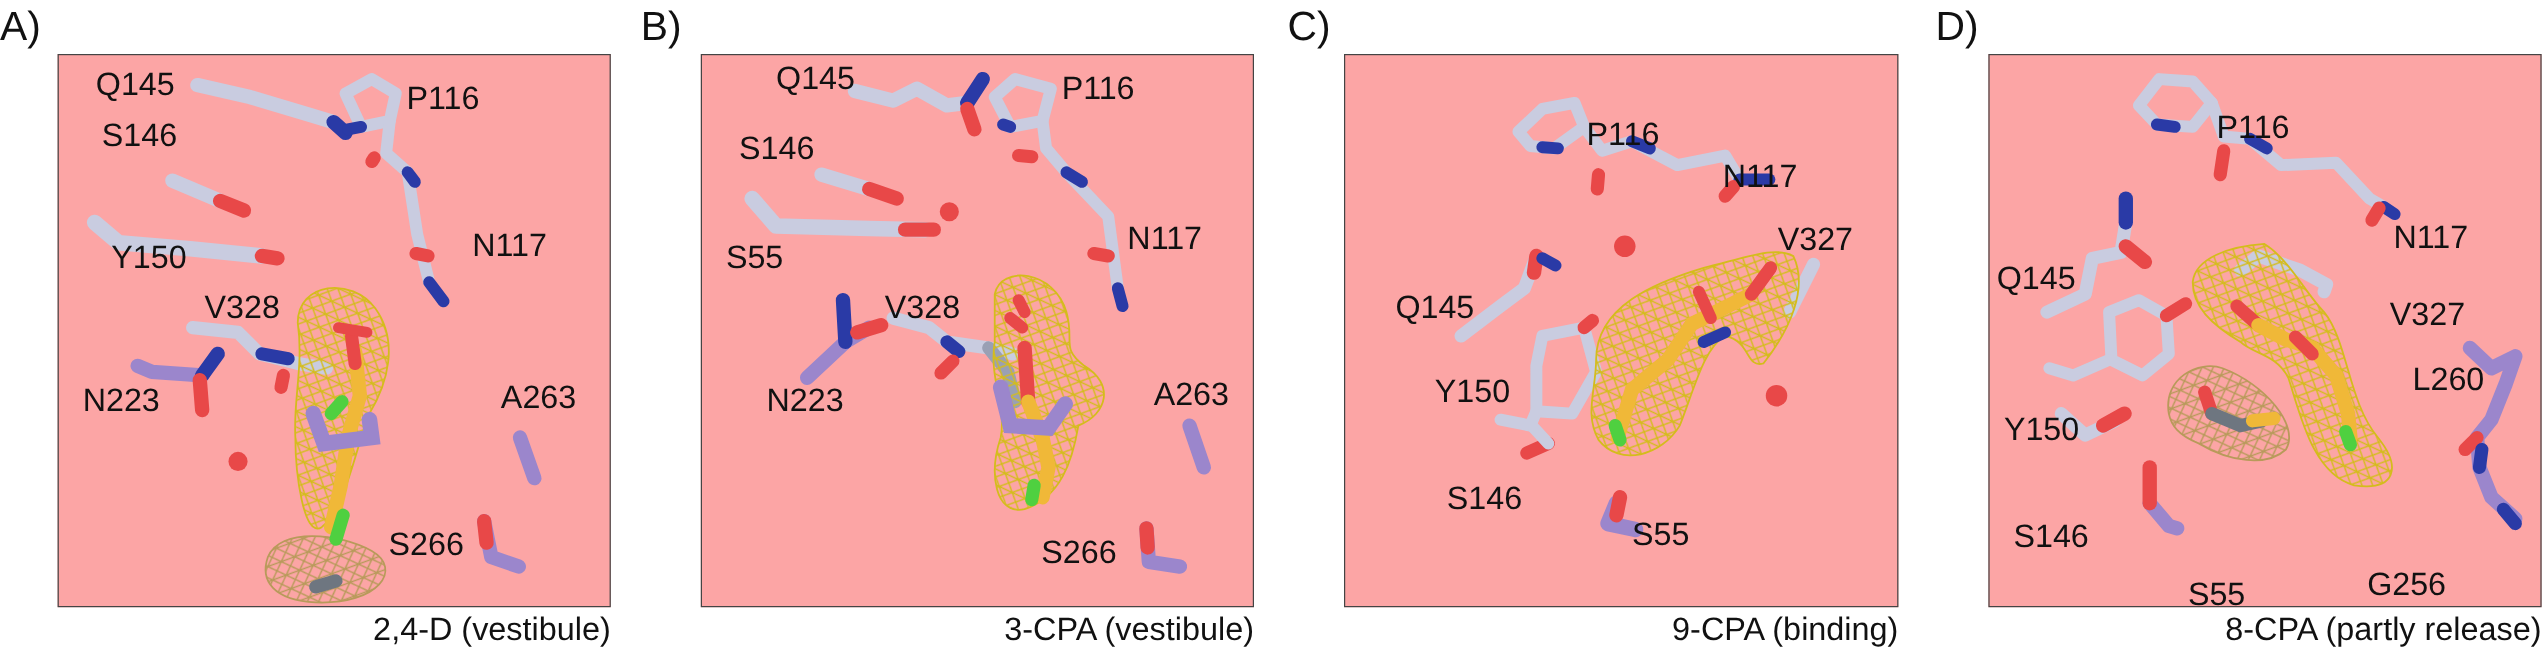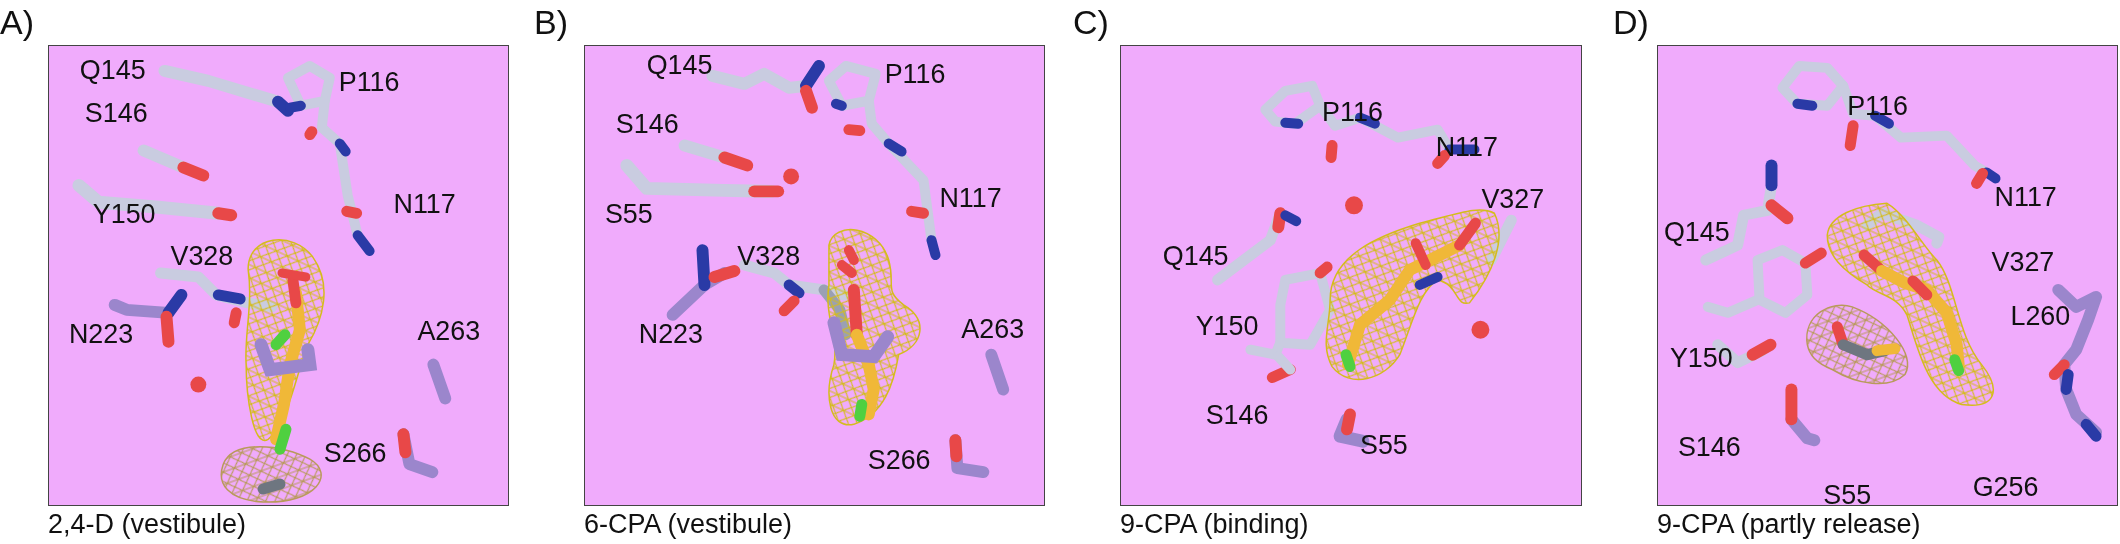--- a/index.html
+++ b/index.html
@@ -1,23 +1,23 @@
 <!DOCTYPE html>
 <html><head>
 <meta charset="utf-8">
 <style>
   html, body { margin: 0; padding: 0; background: #ffffff; }
   body { width: 2120px; height: 544px; position: relative; overflow: hidden;
          font-family: "Liberation Sans", sans-serif; color: #111; }
   .panel-letter { position: absolute; top: 2px; font-size: 34px; line-height: 40px; }
   .frame { position: absolute; top: 45px; height: 461px; border: 1.5px solid #444;
-           box-sizing: border-box; background: #f0abfc; }
+           box-sizing: border-box; background: #fca5a5; }
   .frame svg { position: absolute; left: 0; top: 0; width: 100%; height: 100%; overflow: visible; }
   .caption { position: absolute; top: 507px; font-size: 27px; line-height: 34px;
-             text-align: left; white-space: nowrap; }
+             text-align: right; white-space: nowrap; }
   .res-label { font-family: "Liberation Sans", sans-serif; font-size: 27px; fill: #111; }
 </style>
 </head>
 <body>
 
 <div class="panel-letter" style="left:0px">A)</div>
 <div class="frame" style="left:48px;width:461px">
   <svg viewBox="0 0 461 461">
     <defs>
       <pattern id="meshY" width="12" height="12" patternUnits="userSpaceOnUse" patternTransform="rotate(25)">
@@ -136,21 +136,21 @@
     <text class="res-label" x="31" y="87">S146</text>
     <text class="res-label" x="20" y="178">S55</text>
     <text class="res-label" x="301" y="37">P116</text>
     <text class="res-label" x="356" y="162">N117</text>
     <text class="res-label" x="153" y="220">V328</text>
     <text class="res-label" x="54" y="298">N223</text>
     <text class="res-label" x="378" y="293">A263</text>
     <text class="res-label" x="284" y="425">S266</text>
   </svg>
 </div>
-<div class="caption" style="left:584px;width:461px">6-CPA (vestibule)</div>
+<div class="caption" style="left:584px;width:461px">3-CPA (vestibule)</div>
 
 <div class="panel-letter" style="left:1073px">C)</div>
 <div class="frame" style="left:1120px;width:462px">
   <svg viewBox="0 0 462 461">
     <g stroke-linecap="round" stroke-linejoin="round" fill="none" stroke-width="12">
 
       <polyline points="145,64 165,45 192,40 200,60 175,78 155,76 145,64" stroke="#c9cce0" stroke-width="10"></polyline>
       <line x1="165" y1="77" x2="178" y2="78" stroke="#2a3aa6" stroke-width="10"></line>
       <polyline points="200,60 215,80 240,72 278,92 318,84 330,104" stroke="#c9cce0" stroke-width="10"></polyline>
       <line x1="240" y1="72" x2="255" y2="78" stroke="#2a3aa6" stroke-width="10"></line>
@@ -243,13 +243,13 @@
     <text class="res-label" x="338" y="161">N117</text>
     <text class="res-label" x="6" y="196">Q145</text>
     <text class="res-label" x="335" y="226">V327</text>
     <text class="res-label" x="354" y="280">L260</text>
     <text class="res-label" x="12" y="322">Y150</text>
     <text class="res-label" x="20" y="412">S146</text>
     <text class="res-label" x="316" y="452">G256</text>
     <text class="res-label" x="166" y="460">S55</text>
   </svg>
 </div>
-<div class="caption" style="left:1657px;width:461px">9-CPA (partly release)</div>
+<div class="caption" style="left:1657px;width:461px">8-CPA (partly release)</div>
 
 </body></html>

